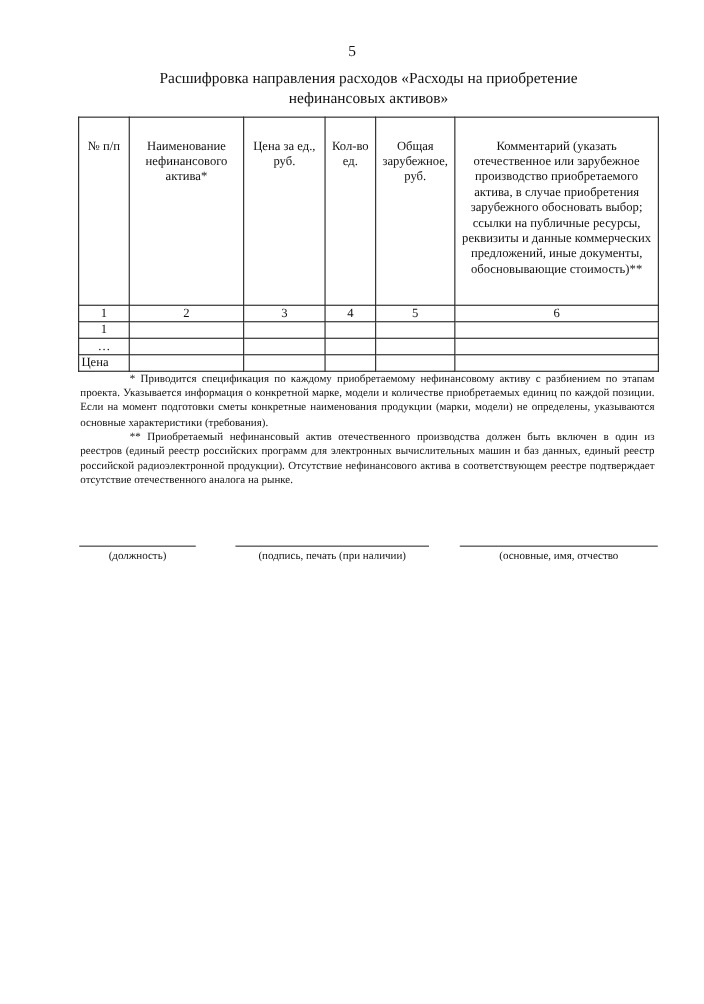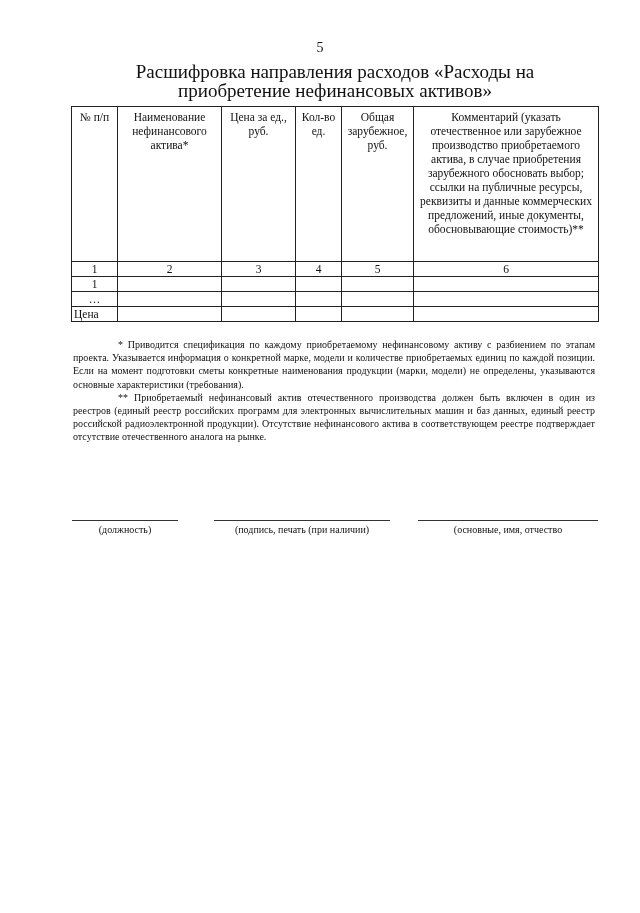--- a/index.html
+++ b/index.html
@@ -1,35 +1,35 @@
 <!DOCTYPE html>
 <html><head>
 <meta charset="utf-8">
 <style>
   html, body { margin: 0; padding: 0; }
   body {
     width: 640px; height: 913px; background: #ffffff; position: relative; overflow: hidden;
     font-family: "Liberation Serif", "DejaVu Serif", serif; color: #111;
   }
   .page-number { position: absolute; top: 40px; left: 0; width: 640px; text-align: center; font-size: 14px; }
-  .title { position: absolute; top: 62px; left: 100px; width: 470px; text-align: center; font-size: 19px; line-height: 19px; }
+  .title { position: absolute; top: 62px; left: 100px; width: 470px; text-align: center; font-size: 14px; line-height: 19px; }
   table.spec {
     position: absolute; top: 106px; left: 71px; width: 528px;
     border-collapse: collapse; font-size: 11.5px; line-height: 14px;
   }
   table.spec td, table.spec th {
     border: 1px solid #222; text-align: center; vertical-align: top; padding: 1px 2px; font-weight: normal;
   }
-  table.spec th { height: 150px; padding-top: 3px; }
+  table.spec th { height: 150px; padding-top: 19px; }
   table.spec tr.num td { height: 14px; padding: 0 2px; vertical-align: middle; }
   table.spec tr.row td { height: 14px; padding: 0 2px; }
   table.spec td.left { text-align: left; }
   .notes { position: absolute; top: 338px; left: 73px; width: 522px; font-size: 10px; line-height: 13.2px; text-align: justify; }
   .notes p { margin: 0; text-indent: 45px; }
-  .sig { position: absolute; top: 520px; font-size: 10px; text-align: center; line-height: 13px; }
+  .sig { position: absolute; top: 496px; font-size: 10px; text-align: center; line-height: 13px; }
   .sig .line { border-top: 1px solid #333; margin-bottom: 2px; }
 </style>
 </head>
 <body>
 
 <div class="page-number">5</div>
 <div class="title">Расшифровка направления расходов «Расходы на приобретение нефинансовых активов»</div>
 
 <table class="spec">
   <colgroup>

